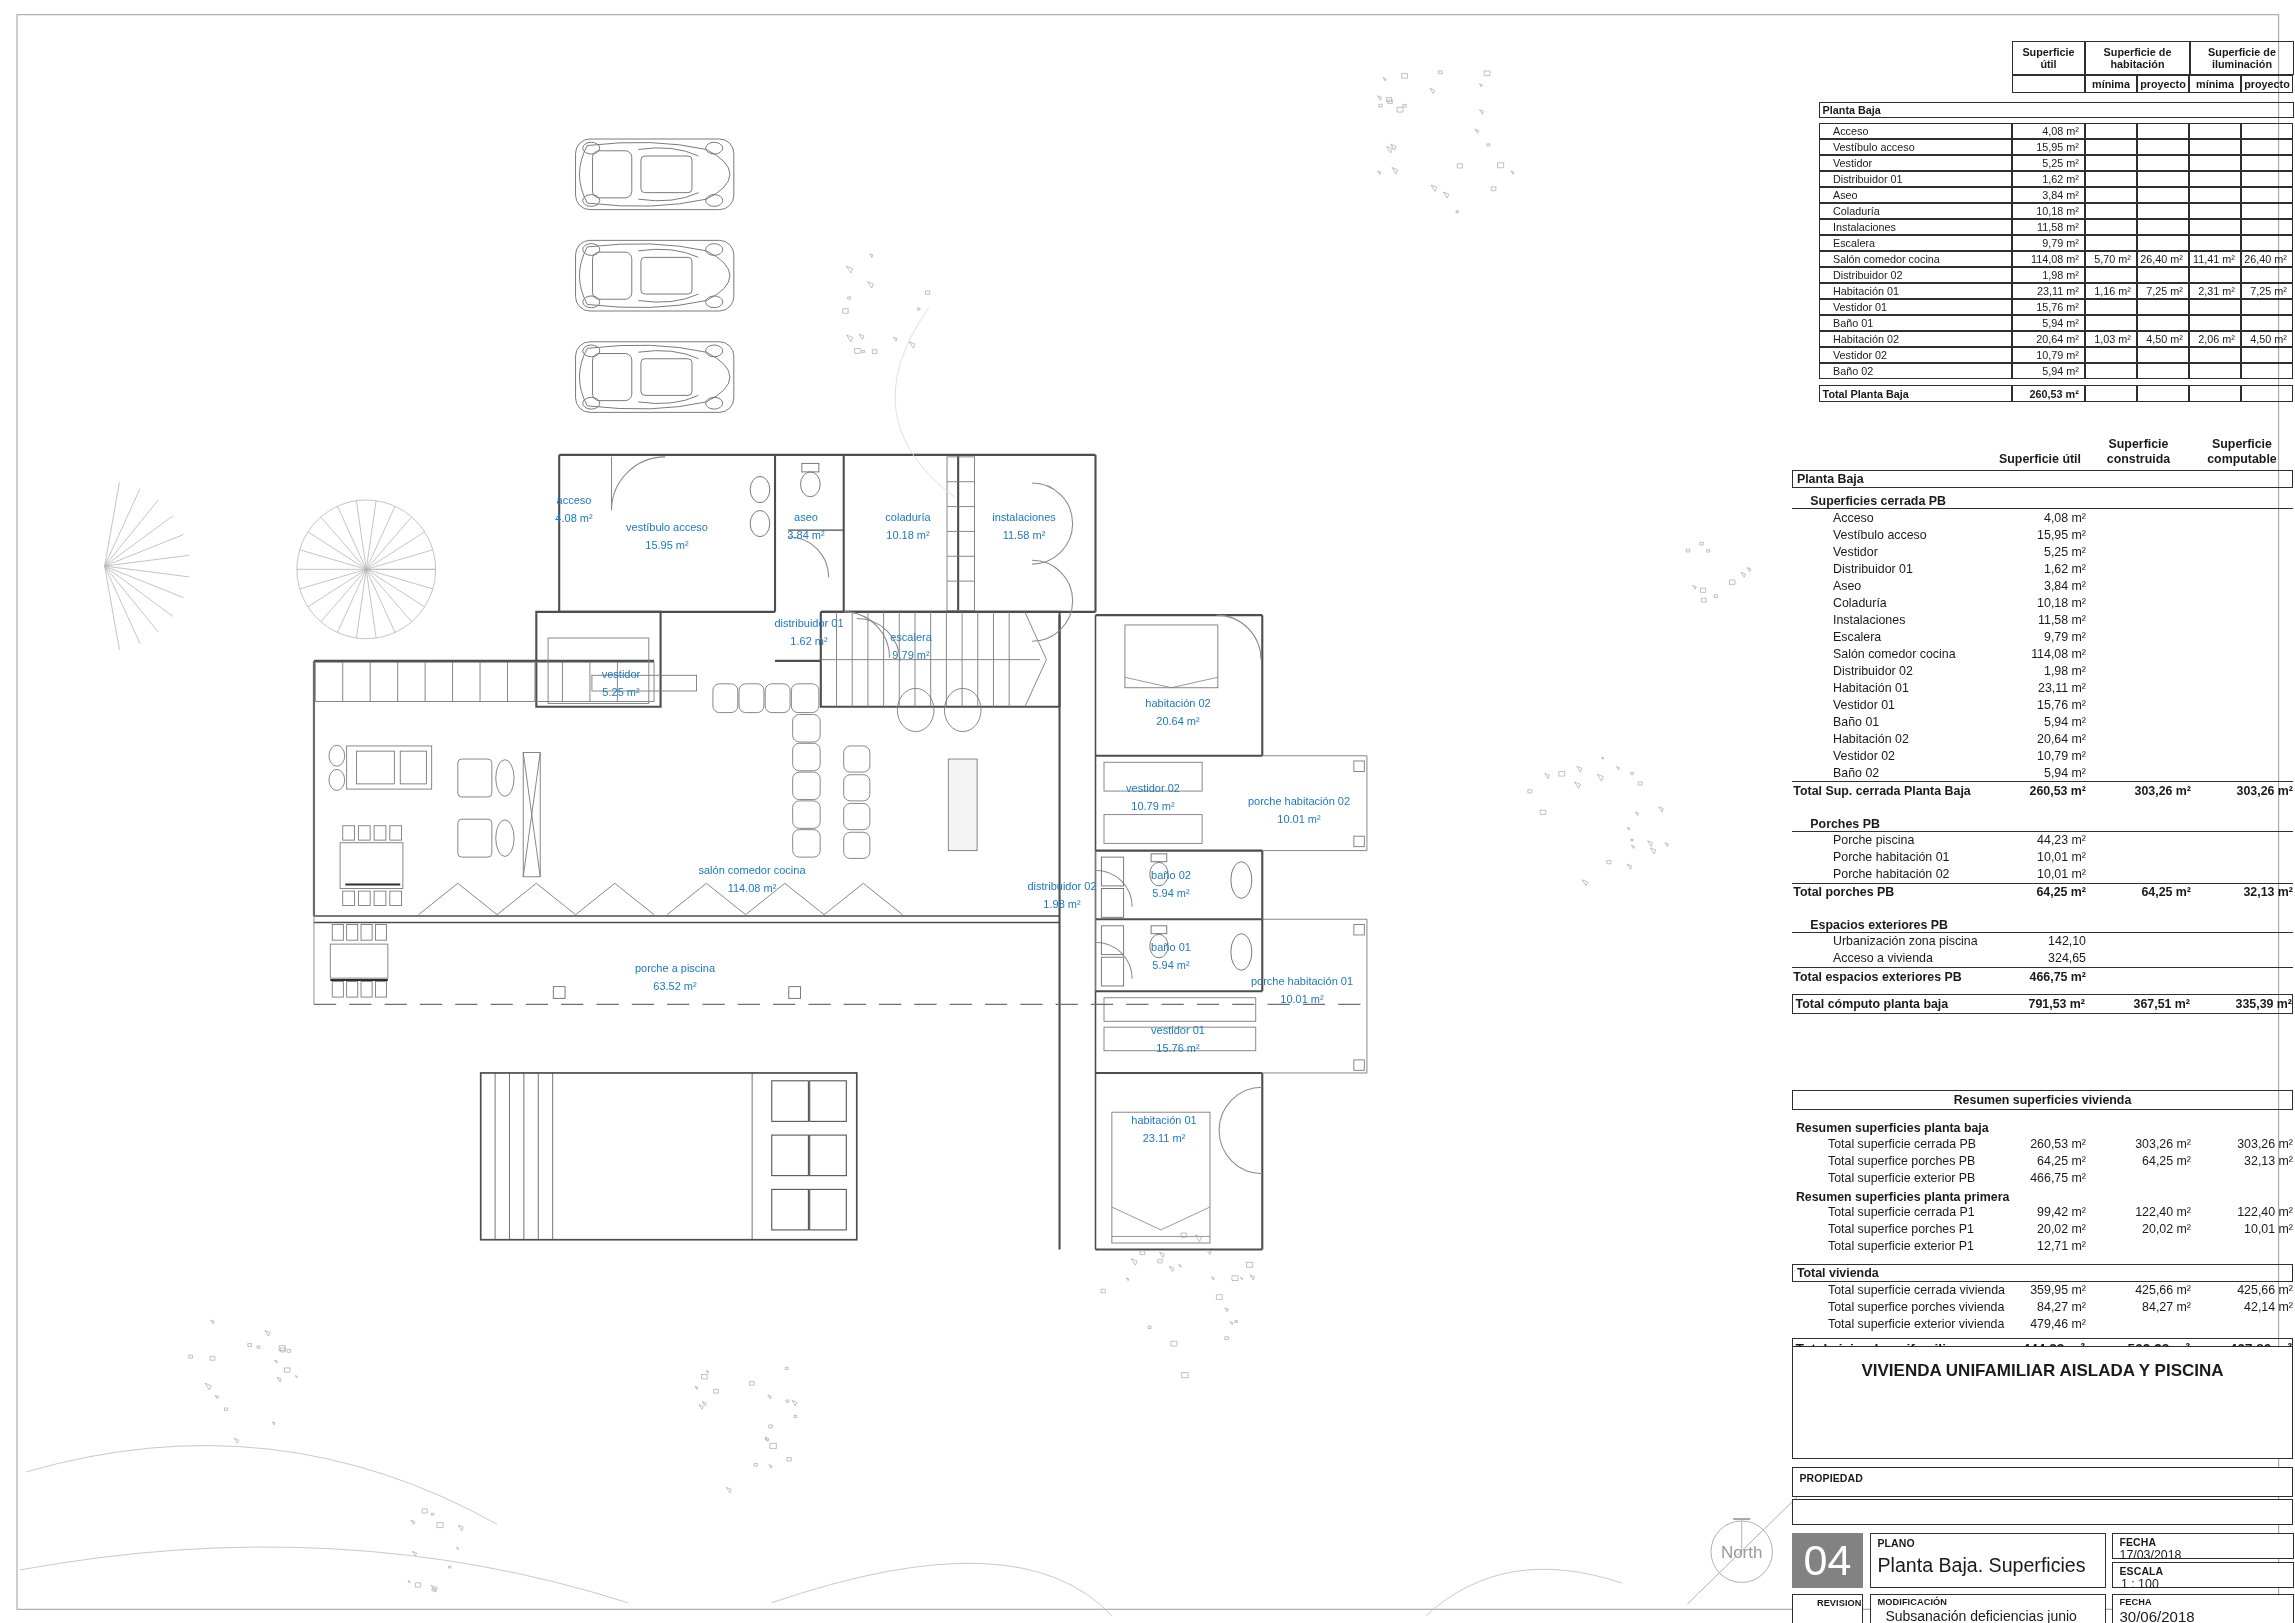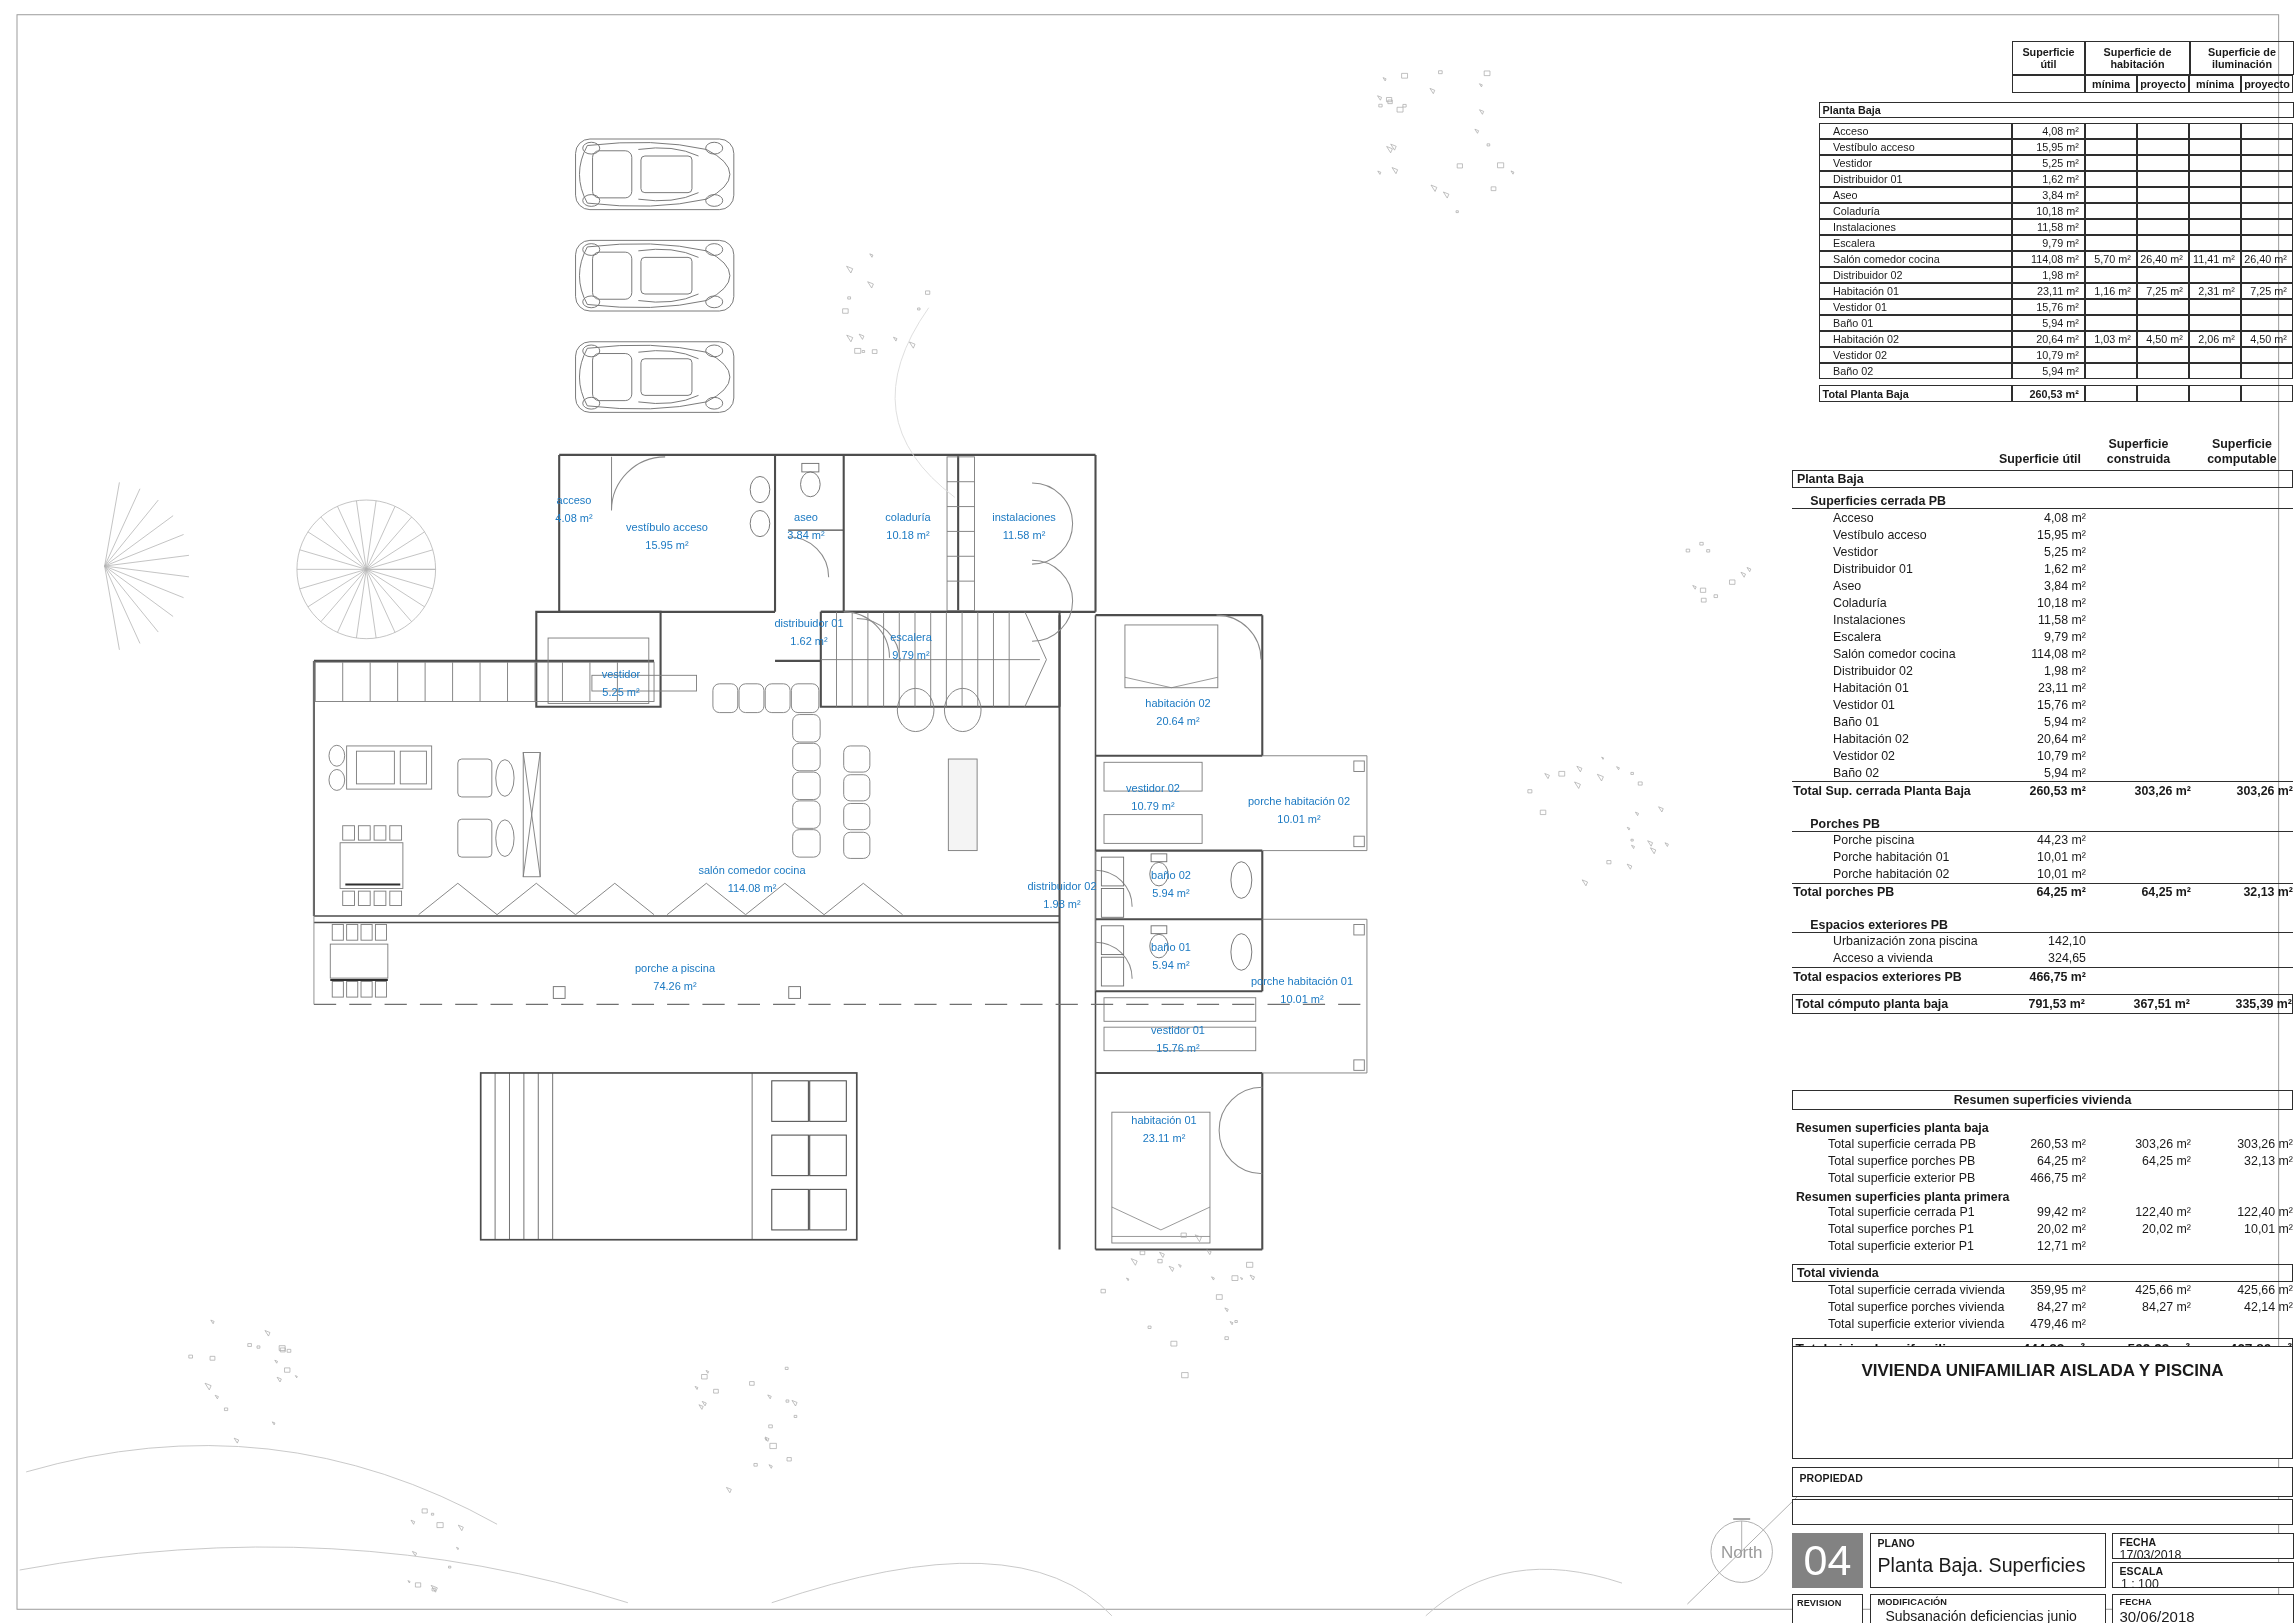--- a/index.html
+++ b/index.html
@@ -516,21 +516,21 @@
       <div class="room-label" style="left: 1171px; top: 867px;">
         <div>baño 02</div>
         <div>5.94 m²</div>
       </div>
       <div class="room-label" style="left: 1171px; top: 939px;">
         <div>baño 01</div>
         <div>5.94 m²</div>
       </div>
       <div class="room-label" style="left: 675px; top: 960px;">
         <div>porche a piscina</div>
-        <div>74.26 m²</div>
+        <div>63.52 m²</div>
       </div>
       <div class="room-label" style="left: 1302px; top: 973px;">
         <div>porche habitación 01</div>
         <div>10.01 m²</div>
       </div>
       <div class="room-label" style="left: 1178px; top: 1022px;">
         <div>vestidor 01</div>
         <div>15.76 m²</div>
       </div>
       <div class="room-label" style="left: 1164px; top: 1112px;">
@@ -958,21 +958,21 @@
 
   <div class="tb-box" style="left:2112px;top:1533px;width:182px;height:26px;border-width:0.9px;">
     <div class="tb-label" style="margin:2px 0 0 6.5px;">FECHA</div>
     <div style="font-size:12.4px;margin:0 0 0 6.5px;">17/03/2018</div>
   </div>
   <div class="tb-box" style="left:2112px;top:1562px;width:182px;height:26px;border-width:0.9px;">
     <div class="tb-label" style="margin:2px 0 0 6.5px;">ESCALA</div>
     <div style="font-size:12.4px;margin:0 0 0 7.9px;">1 : 100</div>
   </div>
 
-  <div class="tb-box" style="left:1792px;top:1594px;width:71px;height:30px;border-width:0.9px;">
+  <div class="tb-box" style="left:1792px;top:1594px;width:71px;height:30px;border-width:0.9px;padding-left:20px;">
     <div class="tb-label" style="margin:2.6px 0 0 3.9px;font-size:9.2px;">REVISION</div>
   </div>
   <div class="tb-box" style="left:1870px;top:1594px;width:236px;height:30px;border-width:0.9px;">
     <div class="tb-label" style="margin:2px 0 0 6.5px;font-size:9.2px;">MODIFICACIÓN</div>
     <div style="font-size:14px;margin:0.7px 0 0 14.4px;">Subsanación  deficiencias junio 2018</div>
   </div>
   <div class="tb-box" style="left:2112px;top:1594px;width:182px;height:30px;border-width:0.9px;">
     <div class="tb-label" style="margin:2px 0 0 6.5px;font-size:9.2px;">FECHA</div>
     <div style="font-size:15px;margin:1.3px 0 0 6.5px;">30/06/2018</div>
   </div>

